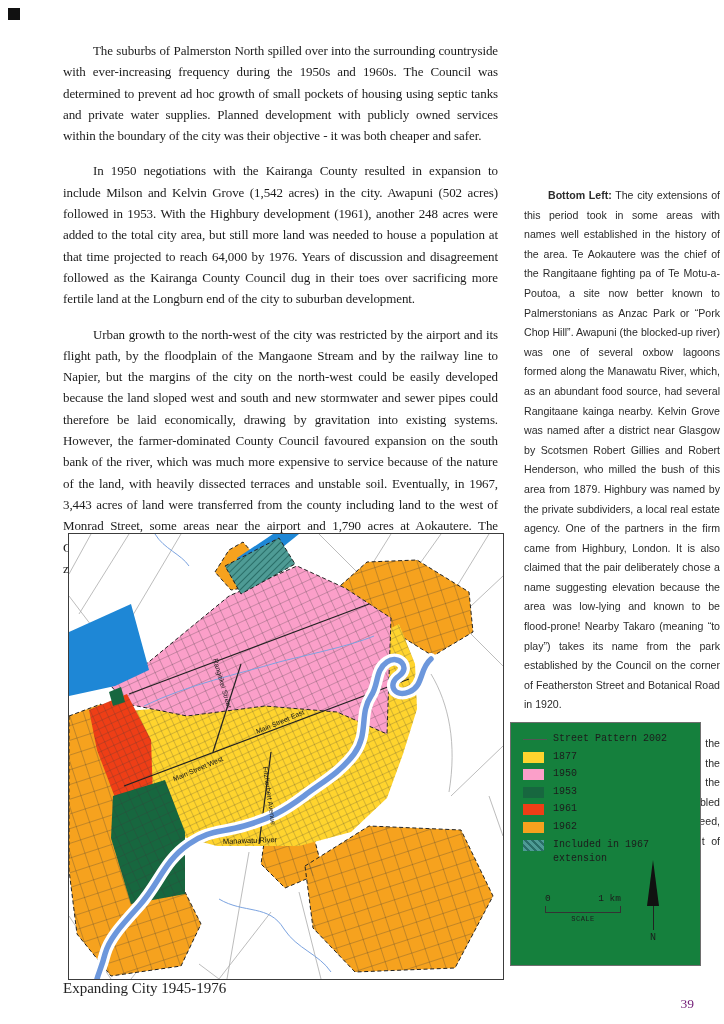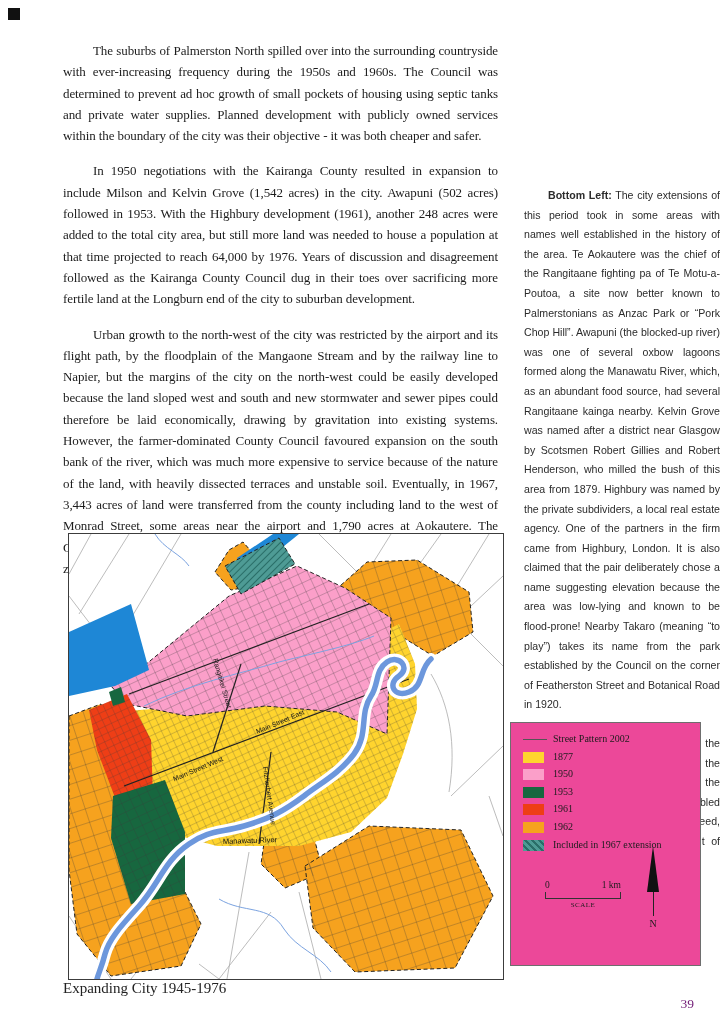--- a/index.html
+++ b/index.html
@@ -17,22 +17,22 @@
   #sidebar .cap b{font-weight:bold;}
   #sidebar p{margin:0 0 19px 0;text-indent:24px;}
   
   #map-fig{position:absolute;left:68px;top:533px;width:434px;height:445px;
            border:1px solid #3c3c3c;background:#fff;}
   #map-fig svg{display:block;}
   .maplabel{font-family:"Liberation Sans",sans-serif;font-size:7px;fill:#1a1a1a;}
   .riverlabel{font-family:"Liberation Sans",sans-serif;font-size:7.5px;fill:#111;}
   
   #legend{position:absolute;left:510px;top:722px;width:191px;height:244px;
-          border:1px solid #6e6e6e;background:#ec4899;box-sizing:border-box;
-          font-family:Liberation Serif, serif;font-size:10px;color:#1c1c1c;
+          border:1px solid #6e6e6e;background:#15803d;box-sizing:border-box;
+          font-family:Liberation Mono, monospace;font-size:10px;color:#1c1c1c;
           padding:9px 0 0 12px;}
   .lg-row{display:flex;align-items:flex-start;margin-bottom:3.4px;}
   .lg-swatch{width:21px;height:11px;flex:0 0 21px;margin:2px 9px 0 0;}
   .lg-line{width:24px;flex:0 0 24px;height:0;border-top:1.4px solid #555;margin:7px 6px 0 0;}
   .lg-label{line-height:14.2px;}
   .lg-multi div{line-height:15.6px;}
   #lg-scale-area{position:relative;height:72px;margin-top:6px;}
   #scalebar{position:absolute;left:22px;top:22px;width:76px;}
   #scalebar .nums{display:flex;justify-content:space-between;font-size:9.5px;line-height:10px;}
   #scalebar .bar{height:6px;border-left:1px solid #333;border-right:1px solid #333;

